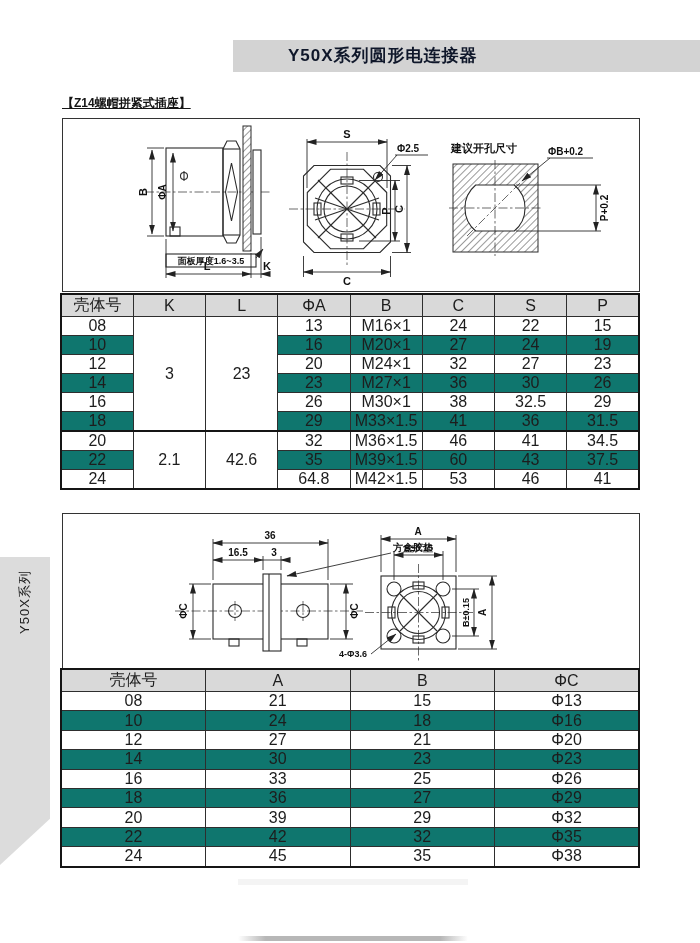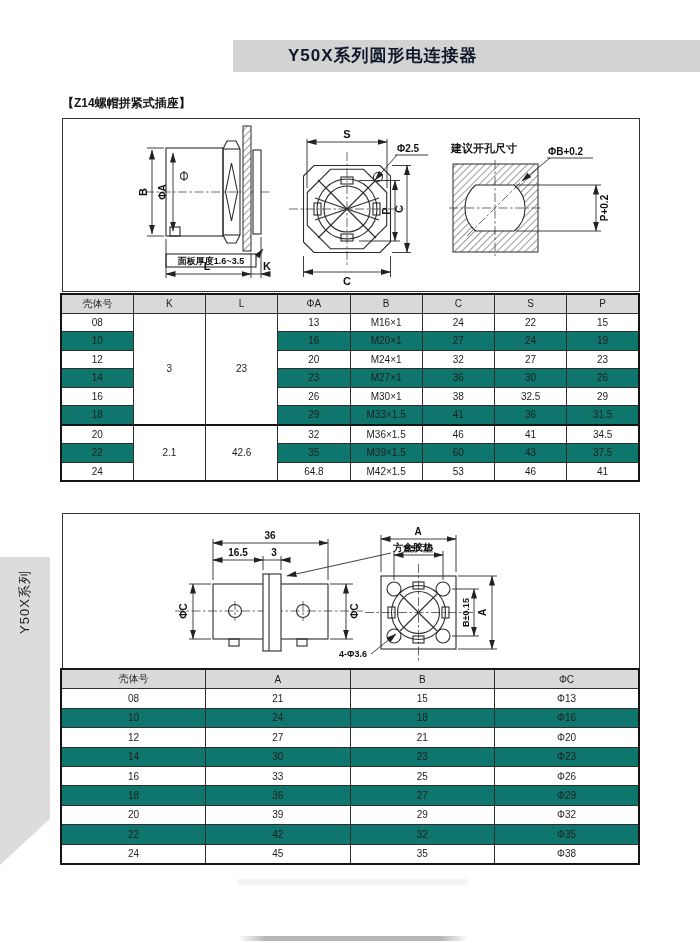--- a/index.html
+++ b/index.html
@@ -3,38 +3,38 @@
 <meta charset="utf-8">
 <style>
   html,body{margin:0;padding:0;background:#fff;}
   .page{position:relative;width:700px;height:943px;background:#ffffff;overflow:hidden;
         font-family:"Liberation Sans",sans-serif;}
   
   .title-bar{position:absolute;left:233px;top:40px;width:467px;height:32px;background:#d3d3d3;}
   .title-bar span{position:absolute;left:37px;top:0;line-height:32px;font-size:17px;font-weight:bold;
                   color:#0f172a;letter-spacing:1px;white-space:nowrap;margin-left:18px;}
   
-  .sec-head{position:absolute;left:62px;font-size:12px;font-weight:bold;color:#151515;white-space:nowrap;}
+  .sec-head{position:absolute;left:62px;font-size:12px;font-weight:bold;color:#151515;white-space:nowrap;text-decoration:underline;}
   #sec1-head{top:95px;} #sec2-head{top:515px;}
   
   .draw-box{position:absolute;left:62px;background:#fff;border:1px solid #333;}
   #box1{top:118px;width:576px;height:172px;}
   #box2{top:513px;width:576px;height:155px;}
   
   .dl{stroke:#2b2b2b;stroke-width:1.1;fill:none;}
   .dlf{stroke:#2b2b2b;stroke-width:1.1;fill:#fff;}
   .dim{stroke:#2b2b2b;stroke-width:0.9;fill:none;}
   .arr2{marker-start:url(#arr);marker-end:url(#arr);}
   .cl{stroke:#2b2b2b;stroke-width:0.7;fill:none;stroke-dasharray:9 2.5 2.5 2.5;}
   text.dt{font:bold 11px "Liberation Sans",sans-serif;fill:#111;}
   text.dtm{font:bold 10px "Liberation Sans",sans-serif;fill:#111;}
   text.dts{font:bold 9px "Liberation Sans",sans-serif;fill:#111;}
   
   .dtable{position:absolute;border-collapse:collapse;table-layout:fixed;width:580px;background:#fff;
-          text-align:center;color:#1d1d1d;border:2px solid #151515;font-size:10px;
+          text-align:center;color:#1d1d1d;border:2px solid #151515;font-size:16px;
           font-family:"Liberation Sans",sans-serif;}
   .dtable th,.dtable td{border:1px solid #2e2e2e;padding:0;font-weight:normal;overflow:hidden;}
   #table1{left:60px;top:293px;} #table1 th,#table1 td{height:17.5px;}
   #table2{left:60px;top:668px;} #table2 th,#table2 td{height:18.4px;}
   .dtable th{background:#d9d9d9;}
   .dtable td.g{background:#0f766e;}
   .dtable td.m{background:#fff;}
   .dtable tr.gs td{border-top:2px solid #151515;}
   
   .side-tab{position:absolute;left:0;top:557px;width:50px;height:308px;background:#dcdcdc;

